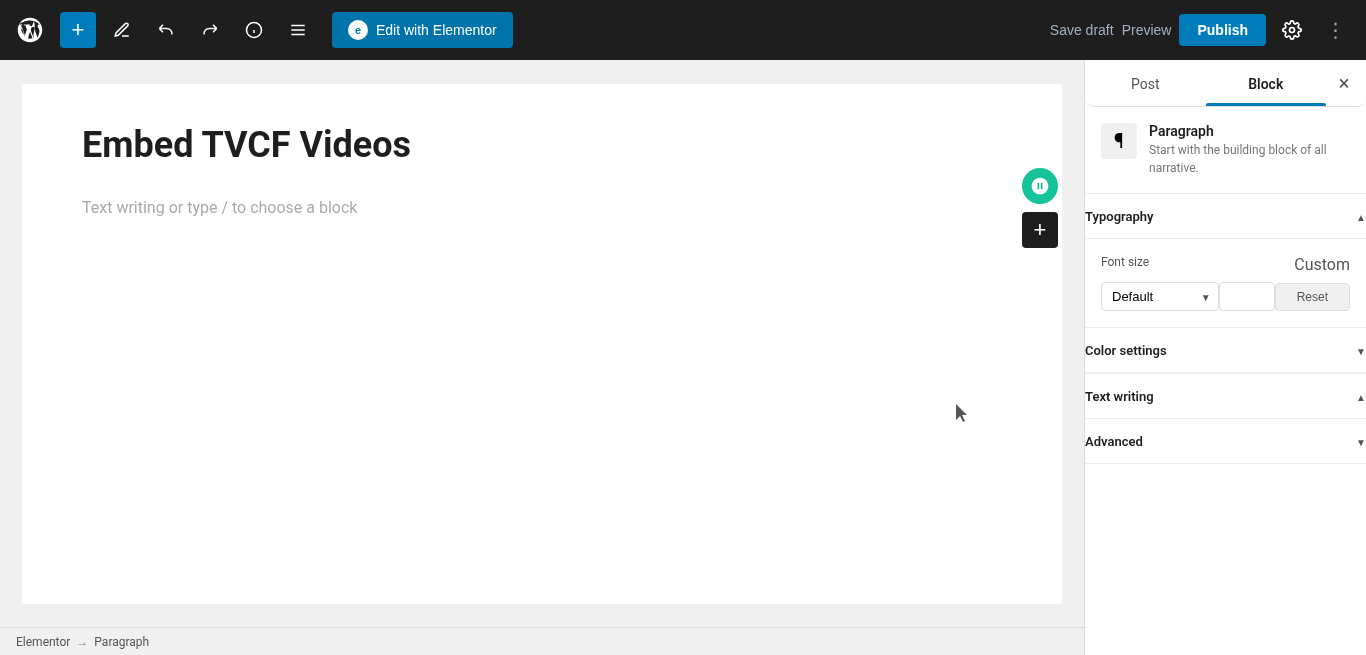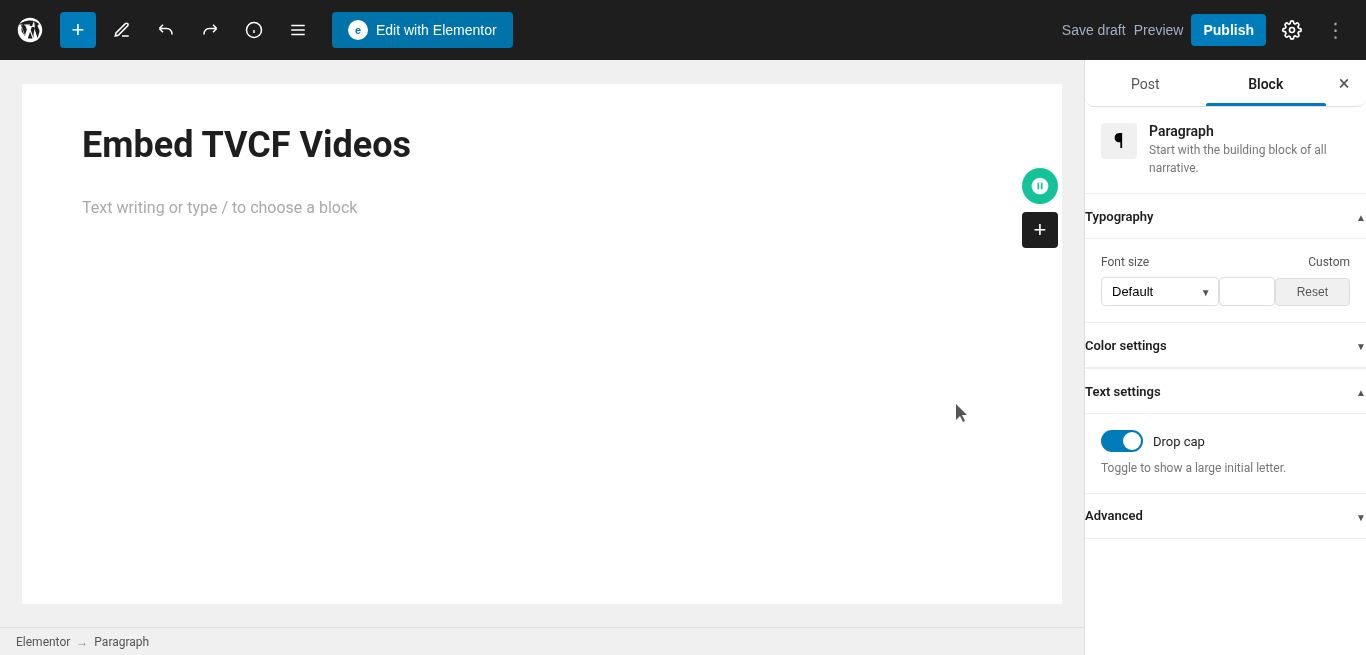--- a/index.html
+++ b/index.html
@@ -70,21 +70,21 @@
       background: transparent; border: none;
       color: #a0b0c0; font-size: 14px; cursor: pointer;
     }
     .toolbar-preview {
       background: transparent; border: none;
       color: #a0b0c0; font-size: 14px; cursor: pointer;
     }
     .toolbar-publish {
       background: #007cba; color: #fff;
       border: none; border-radius: 4px;
-      padding: 8px 12px; font-size: 14px; font-weight: 600;
+      padding: 8px 18px; font-size: 14px; font-weight: 600;
       cursor: pointer;
     }
     .toolbar-settings {
       width: 36px; height: 36px;
       background: transparent; border: none;
       border-radius: 4px;
       display: flex; align-items: center; justify-content: center;
       cursor: pointer; color: #fff; font-size: 18px;
     }
     .toolbar-more {
@@ -255,21 +255,21 @@
     .typography-content {
       padding: 16px;
       border-bottom: 1px solid #eee;
     }
     .font-size-label {
       font-size: 12px;
       color: #555;
       flex: 1;
     }
     .font-size-custom-label {
-      font-size: 12px;
+      font-size: 16px;
       color: #555;
       text-align: left;
     }
     .font-size-controls {
       display: flex;
       align-items: center;
       gap: 0;
       margin-top: 8px;
     }
     .font-size-select-wrapper {
@@ -513,29 +513,22 @@
 
     <div class="color-settings-section">
       <div class="section-header">
         <span class="section-title">Color settings</span>
         <span class="section-chevron down"></span>
       </div>
     </div>
 
     <div>
       <div class="section-header">
-        <span class="section-title">Text settings</span>
+        <span class="section-title">Text writing</span>
         <span class="section-chevron up"></span>
-      </div>
-      <div class="text-settings-content">
-        <div class="drop-cap-row">
-          <div class="toggle-switch"></div>
-          <span class="drop-cap-label">Drop cap</span>
-        </div>
-        <div class="drop-cap-desc">Toggle to show a large initial letter.</div>
       </div>
     </div>
 
     <div class="section-header">
       <span class="section-title">Advanced</span>
       <span class="section-chevron down"></span>
     </div>
 
   </div>
 </div>

